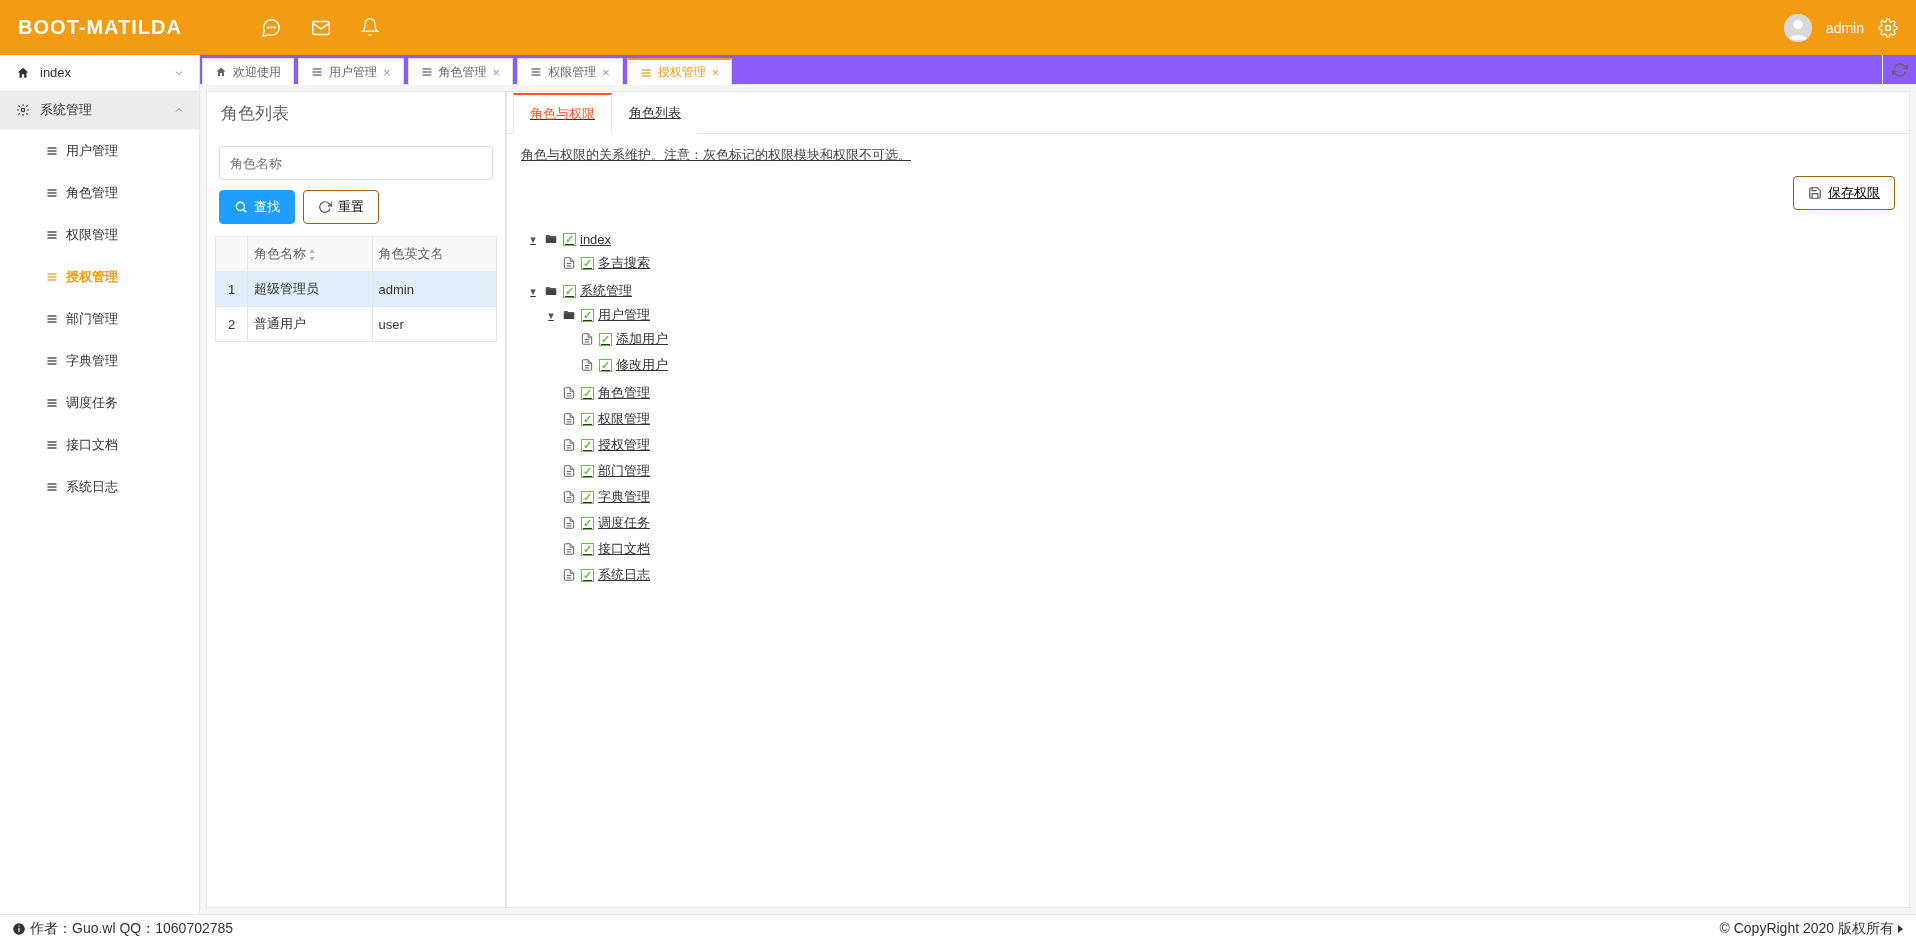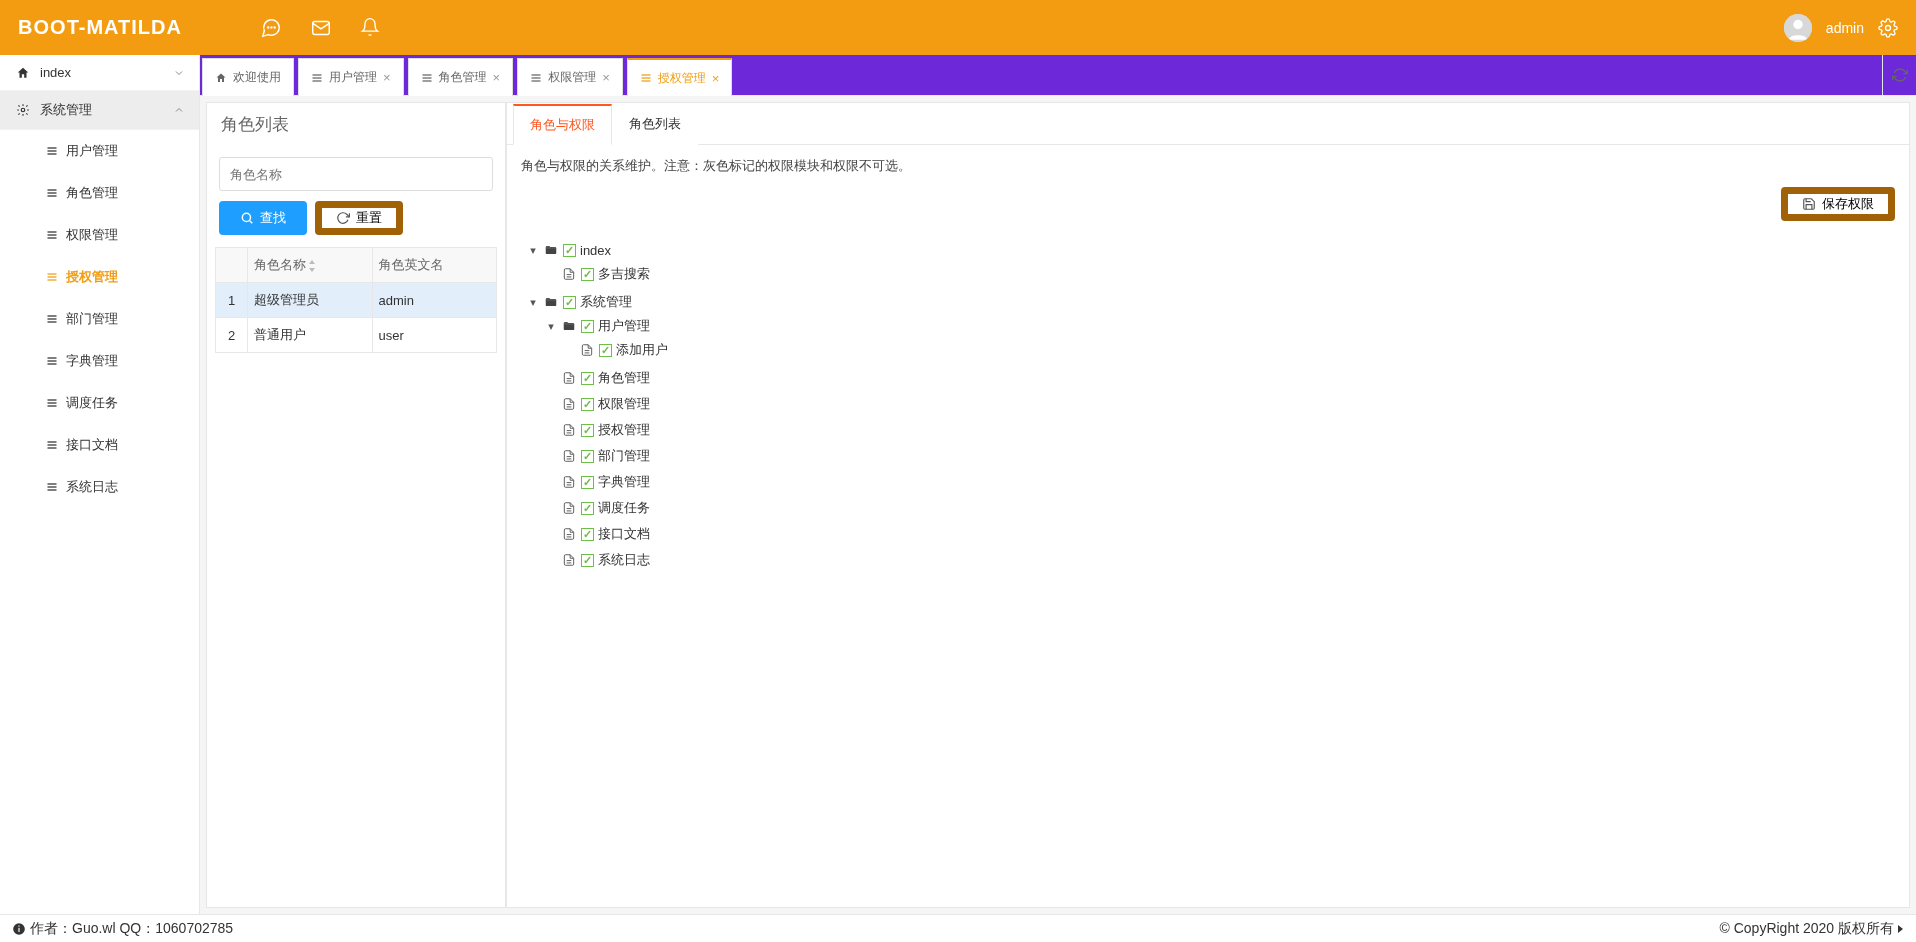--- a/index.html
+++ b/index.html
@@ -22,38 +22,38 @@
 .side-item .si-icon { width: 18px; display:inline-flex; align-items:center; justify-content:center; margin-right: 8px; color:#333;}
 .side-item .chev { margin-left: auto; color: #888; }
 .side-item.top { background: #fff; }
 .side-item.group { background: #ededed; font-weight: 500; }
 .side-sub { padding: 12px 10px 12px 46px; cursor: pointer; display:flex; align-items:center; gap:8px; }
 .side-sub.active { color: #F39C12; font-weight: bold; }
 .side-sub .menu-icon{display:inline-flex;align-items:center;}
 
 
 .main { flex: 1; display: flex; flex-direction: column; background: #fff; min-width:0;}
-.tabs { display: flex; border-bottom: 1px solid #e7e7e7; align-items: stretch; height: 41px; background: #6d28d9; }
+.tabs { display: flex; border-bottom: 1px solid #e7e7e7; align-items: stretch; height: 30px; background: #8b5cf6; }
 .tab { display: flex; align-items: center; gap: 6px; padding: 0 12px; border: 1px solid #ddd; border-bottom: none; margin: 2px 2px 0 2px; background: #fff; cursor: pointer; font-size: 12px; color:#666; position:relative; top:1px;}
 .tab .tab-icon{display:inline-flex;align-items:center;}
 .tab.active { border-top: 2px solid #F39C12; color: #F39C12; background:#fff;}
 .tab .close { color: #999; cursor: pointer; font-size: 13px; line-height:1;}
 .tab.active .close{color:#F39C12;}
 .tabs-refresh { margin-left: auto; width: 34px; display: flex; align-items: center; justify-content: center; border-left: 1px solid #e7e7e7; cursor: pointer; color:#666;}
 
 
 .content { flex: 1; display: flex; padding: 6px; overflow: hidden; background:#f5f5f5;}
 .pane { background: #fff; border: 1px solid #e7e7e7; display: flex; flex-direction: column; }
 .pane-left { width: 300px; }
-.pane-right { flex: 1; }
+.pane-right { flex: 1; text-decoration: underline; }
 .pane-title { padding: 10px 14px; font-size: 17px; color: #666; border-bottom:1px solid transparent;}
 .search-box { padding: 10px 12px; }
 .input { width: 100%; height: 34px; border: 1px solid #ddd; padding: 0 10px; font-size: 13px; border-radius: 3px; }
 .btn-row { padding: 0 12px 12px; display: flex; gap: 8px; }
-.btn { height: 34px; padding: 0 14px; border: 7px solid #a16207; background: #fff; border-radius: 4px; cursor: pointer; display: inline-flex; align-items: center; gap: 6px; font-size: 13px; }
+.btn { height: 34px; padding: 0 14px; border: 1px solid #a16207; background: #fff; border-radius: 4px; cursor: pointer; display: inline-flex; align-items: center; gap: 6px; font-size: 13px; }
 .btn-primary { background: #1E9FFF; border-color: #1E9FFF; color: #fff; }
 .btn .bicon{display:inline-flex;align-items:center;}
 .table { width: calc(100% - 16px); margin: 0 8px; border-collapse: collapse; }
 .table th, .table td { border: 1px solid #e7e7e7; padding: 8px 6px; text-align: left; font-size: 13px; font-weight:normal;}
 .table th { background: #f8f8f8; color: #666; }
 .table th.idx, .table td.idx { width: 32px; text-align: center; }
 .table tr.selected td { background: #E2EFFB; }
 .sort-ic{display:inline-flex;vertical-align:middle;margin-left:2px;}
 
 
@@ -452,20 +452,35 @@
                               <path d="M14 3H6a2 2 0 0 0-2 2v14a2 2 0 0 0 2 2h12a2 2 0 0 0 2-2V9z"></path>
                               <polyline points="14 3 14 9 20 9"></polyline>
                               <line x1="8" y1="13" x2="16" y2="13"></line>
                               <line x1="8" y1="17" x2="16" y2="17"></line>
                             </svg>
                           </span>
                           <span class="chk checked"></span>
                           <span>添加用户</span>
                         </div>
                       </li>
+                      <li>
+                        <div class="node">
+                          <span class="toggle empty"></span>
+                          <span class="nicon">
+                            <svg width="14" height="14" viewBox="0 0 24 24" fill="none" stroke="#555" stroke-width="1.6">
+                              <path d="M14 3H6a2 2 0 0 0-2 2v14a2 2 0 0 0 2 2h12a2 2 0 0 0 2-2V9z"></path>
+                              <polyline points="14 3 14 9 20 9"></polyline>
+                              <line x1="8" y1="13" x2="16" y2="13"></line>
+                              <line x1="8" y1="17" x2="16" y2="17"></line>
+                            </svg>
+                          </span>
+                          <span class="chk checked"></span>
+                          <span>修改用户</span>
+                        </div>
+                      </li>
                     </ul>
                   </li>
                   <li>
                     <div class="node">
                       <span class="toggle empty"></span>
                       <span class="nicon">
                         <svg width="14" height="14" viewBox="0 0 24 24" fill="none" stroke="#555" stroke-width="1.6">
                           <path d="M14 3H6a2 2 0 0 0-2 2v14a2 2 0 0 0 2 2h12a2 2 0 0 0 2-2V9z"></path>
                           <polyline points="14 3 14 9 20 9"></polyline>
                           <line x1="8" y1="13" x2="16" y2="13"></line>

